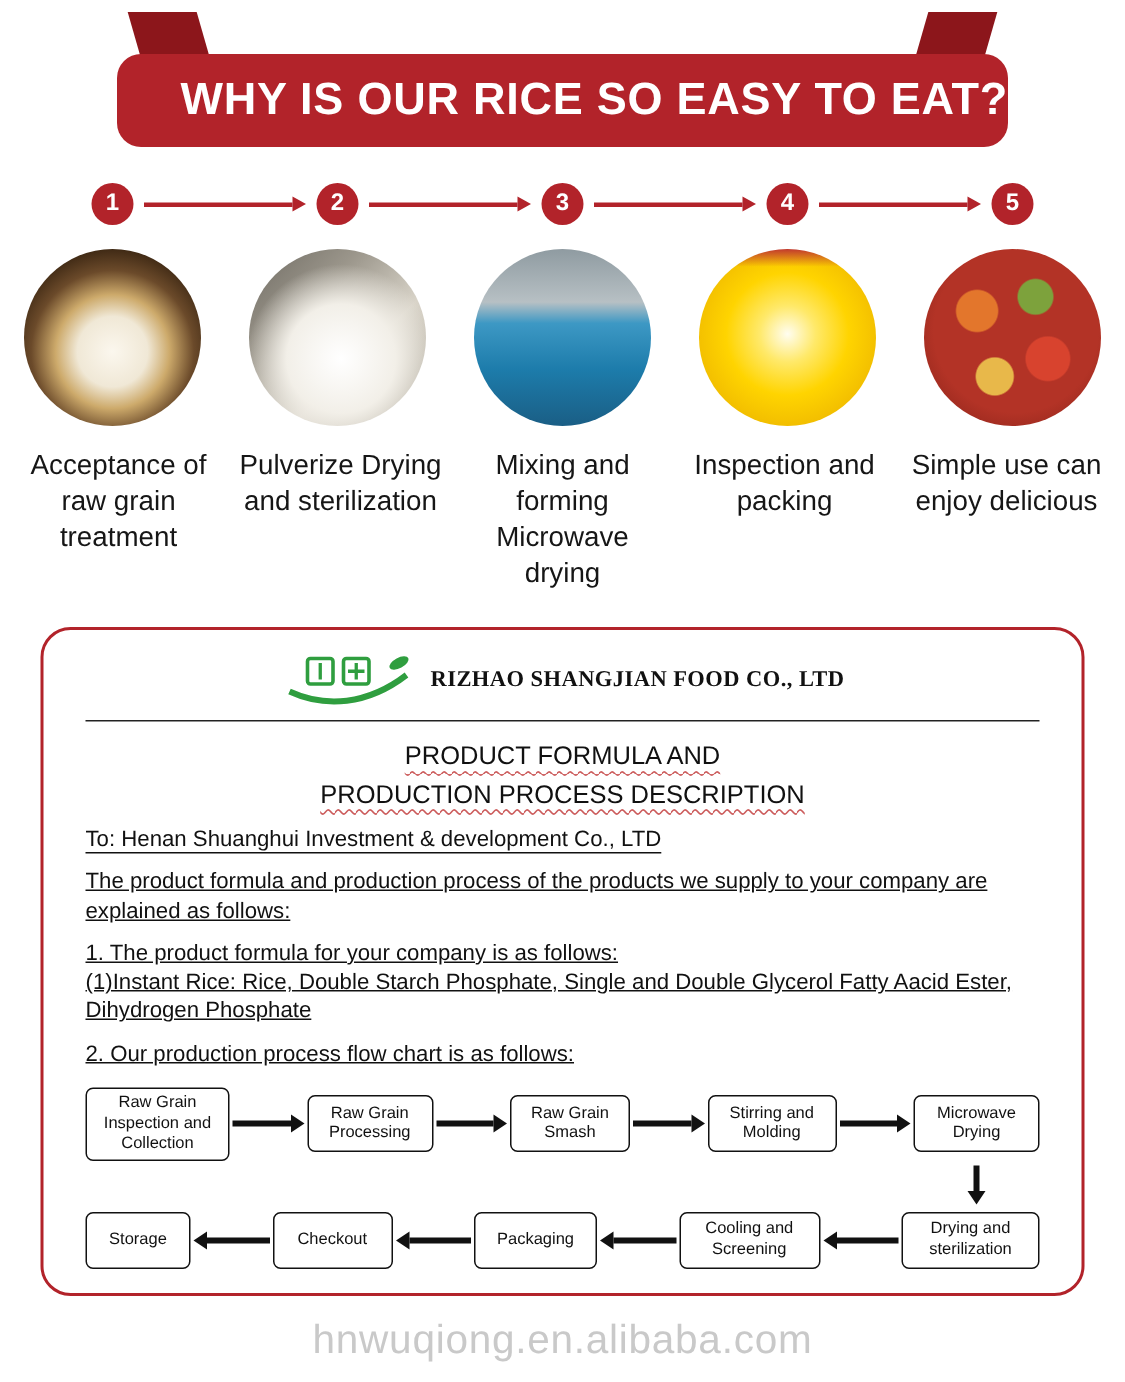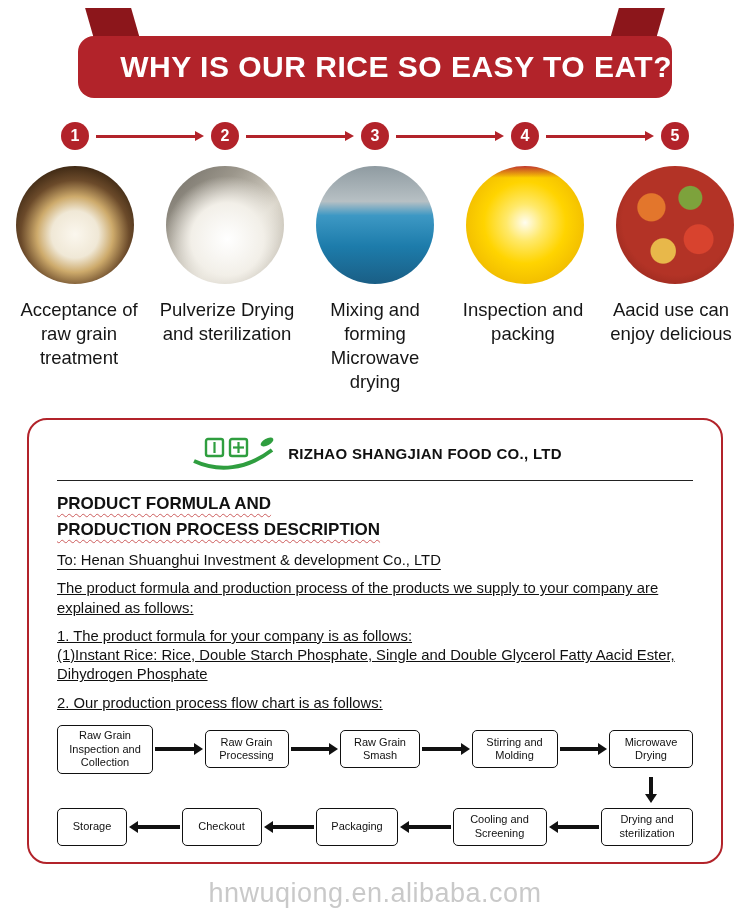--- a/index.html
+++ b/index.html
@@ -45,22 +45,22 @@
         radial-gradient(circle at 52% 46%, #b33326 0 62%, #7e1f16 100%); }
   
   .caps { display:flex; margin-top:14px; padding:0 5px; }
   .cap { flex:1; text-align:center; font-size:18.5px; line-height:1.3; color:#161616; padding:0 6px; }
   
   .doc {
     margin:24px 27px 0; border:2px solid #b2232a; border-radius:20px;
     padding:14px 28px 16px; background:#fff;
   }
   .doc-head { display:flex; align-items:center; justify-content:center; gap:12px; padding-bottom:8px; border-bottom:1.5px solid #222; }
-  .company { font-size:15px; font-weight:700; letter-spacing:.3px; }
-  .doc-title { text-align:left; font-size:17px; font-weight:700; line-height:1.5; margin:10px 0 6px; }
+  .company { font-size:15px; font-weight:700; letter-spacing:.3px;font-family:Liberation Serif, serif; }
+  .doc-title { text-align:center; font-size:17px; font-weight:400; line-height:1.5; margin:10px 0 6px; }
   .squiggle { text-decoration:underline; text-decoration-style:wavy; text-decoration-color:#cc5c5c; text-decoration-thickness:1px; text-underline-offset:4px; }
   .para { font-size:14.8px; line-height:1.3; margin:9px 0;text-decoration:underline; }
   
   .flow { margin-top:12px; }
   .frow { display:flex; align-items:center; }
   .fbox {
     border:1.5px solid #111; border-radius:5px; background:#fff; min-height:38px;
     display:flex; align-items:center; justify-content:center; text-align:center;
     font-size:11px; line-height:1.25; padding:3px 3px; flex:0 0 auto;
   }
@@ -115,21 +115,21 @@
   <div class="photo p3"></div>
   <div class="photo p4"></div>
   <div class="photo p5"></div>
 </div>
 
 <div class="caps">
   <div class="cap">Acceptance of raw grain treatment</div>
   <div class="cap">Pulverize Drying and sterilization</div>
   <div class="cap">Mixing and forming Microwave drying</div>
   <div class="cap">Inspection and packing</div>
-  <div class="cap">Aacid use can enjoy delicious</div>
+  <div class="cap">Simple use can enjoy delicious</div>
 </div>
 
 <div class="doc">
   <div class="doc-head">
     <svg width="88" height="38" viewBox="0 0 88 38" aria-hidden="true">
       <path d="M6 27 C 30 38, 58 36, 84 16" stroke="#2f9e3f" stroke-width="4" fill="none"></path>
       <ellipse cx="79" cy="8" rx="7" ry="3.4" fill="#2f9e3f" transform="rotate(-28 79 8)"></ellipse>
       <rect x="18" y="5" width="17" height="17" rx="2" fill="none" stroke="#2f9e3f" stroke-width="2.4"></rect>
       <line x1="26.5" y1="8" x2="26.5" y2="19" stroke="#2f9e3f" stroke-width="2.2"></line>
       <rect x="42" y="5" width="17" height="17" rx="2" fill="none" stroke="#2f9e3f" stroke-width="2.4"></rect>

